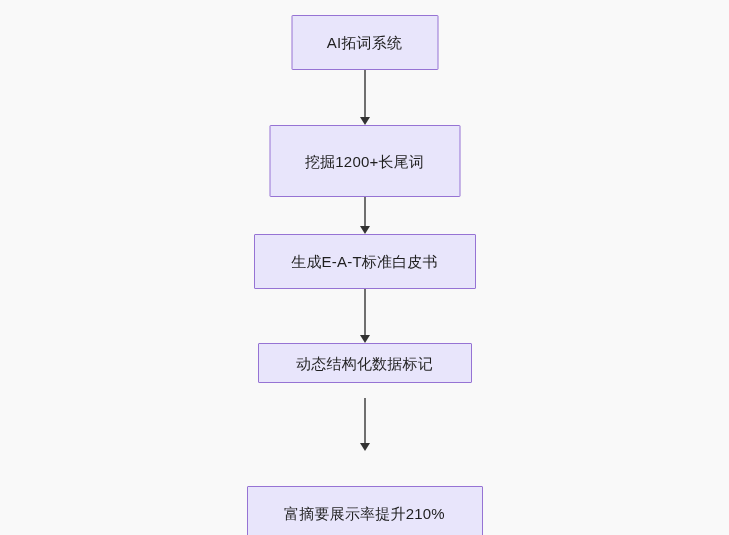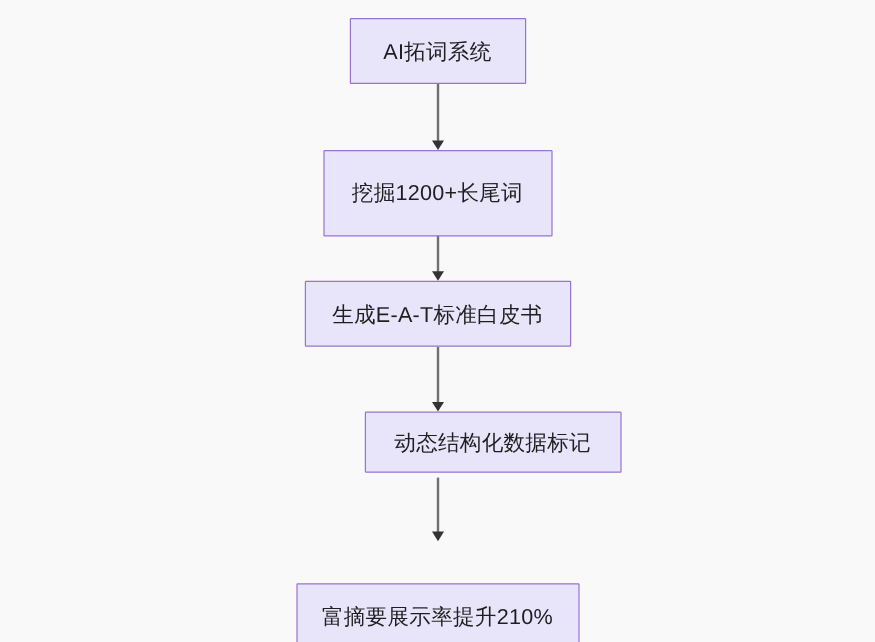--- a/index.html
+++ b/index.html
@@ -25,21 +25,21 @@
     border: 1.6px solid #9673d4;
     border-radius: 1px;
     display: flex;
     align-items: center;
     justify-content: center;
     left: 50%;
     transform: translateX(-50%);
   }
   .node-label {
     color: #1f1f1f;
-    font-size: 18px;
+    font-size: 15px;
     line-height: 1;
     letter-spacing: 0.2px;
     white-space: nowrap;
     text-align: left;
   }
   .edge {
     position: absolute;
     left: 50%;
     transform: translateX(-50%);
     width: 12px;
@@ -89,20 +89,20 @@
 
   <div class="node" style="top: 15px; width: 147px; height: 55px;">
     <span class="node-label">AI拓词系统</span>
   </div>
   <div class="node" style="top: 125px; width: 191px; height: 72px;">
     <span class="node-label">挖掘1200+长尾词</span>
   </div>
   <div class="node" style="top: 234px; width: 222px; height: 55px;">
     <span class="node-label">生成E-A-T标准白皮书</span>
   </div>
-  <div class="node" style="top: 343px; width: 214px; height: 51px; margin-left: 46px;">
+  <div class="node" style="top: 343px; width: 214px; height: 40px;">
     <span class="node-label">动态结构化数据标记</span>
   </div>
   <div class="node" style="top: 451px; width: 236px; height: 55px; margin-top: 35px;">
     <span class="node-label">富摘要展示率提升210%</span>
   </div>
 
 </div>
 
 </body></html>

